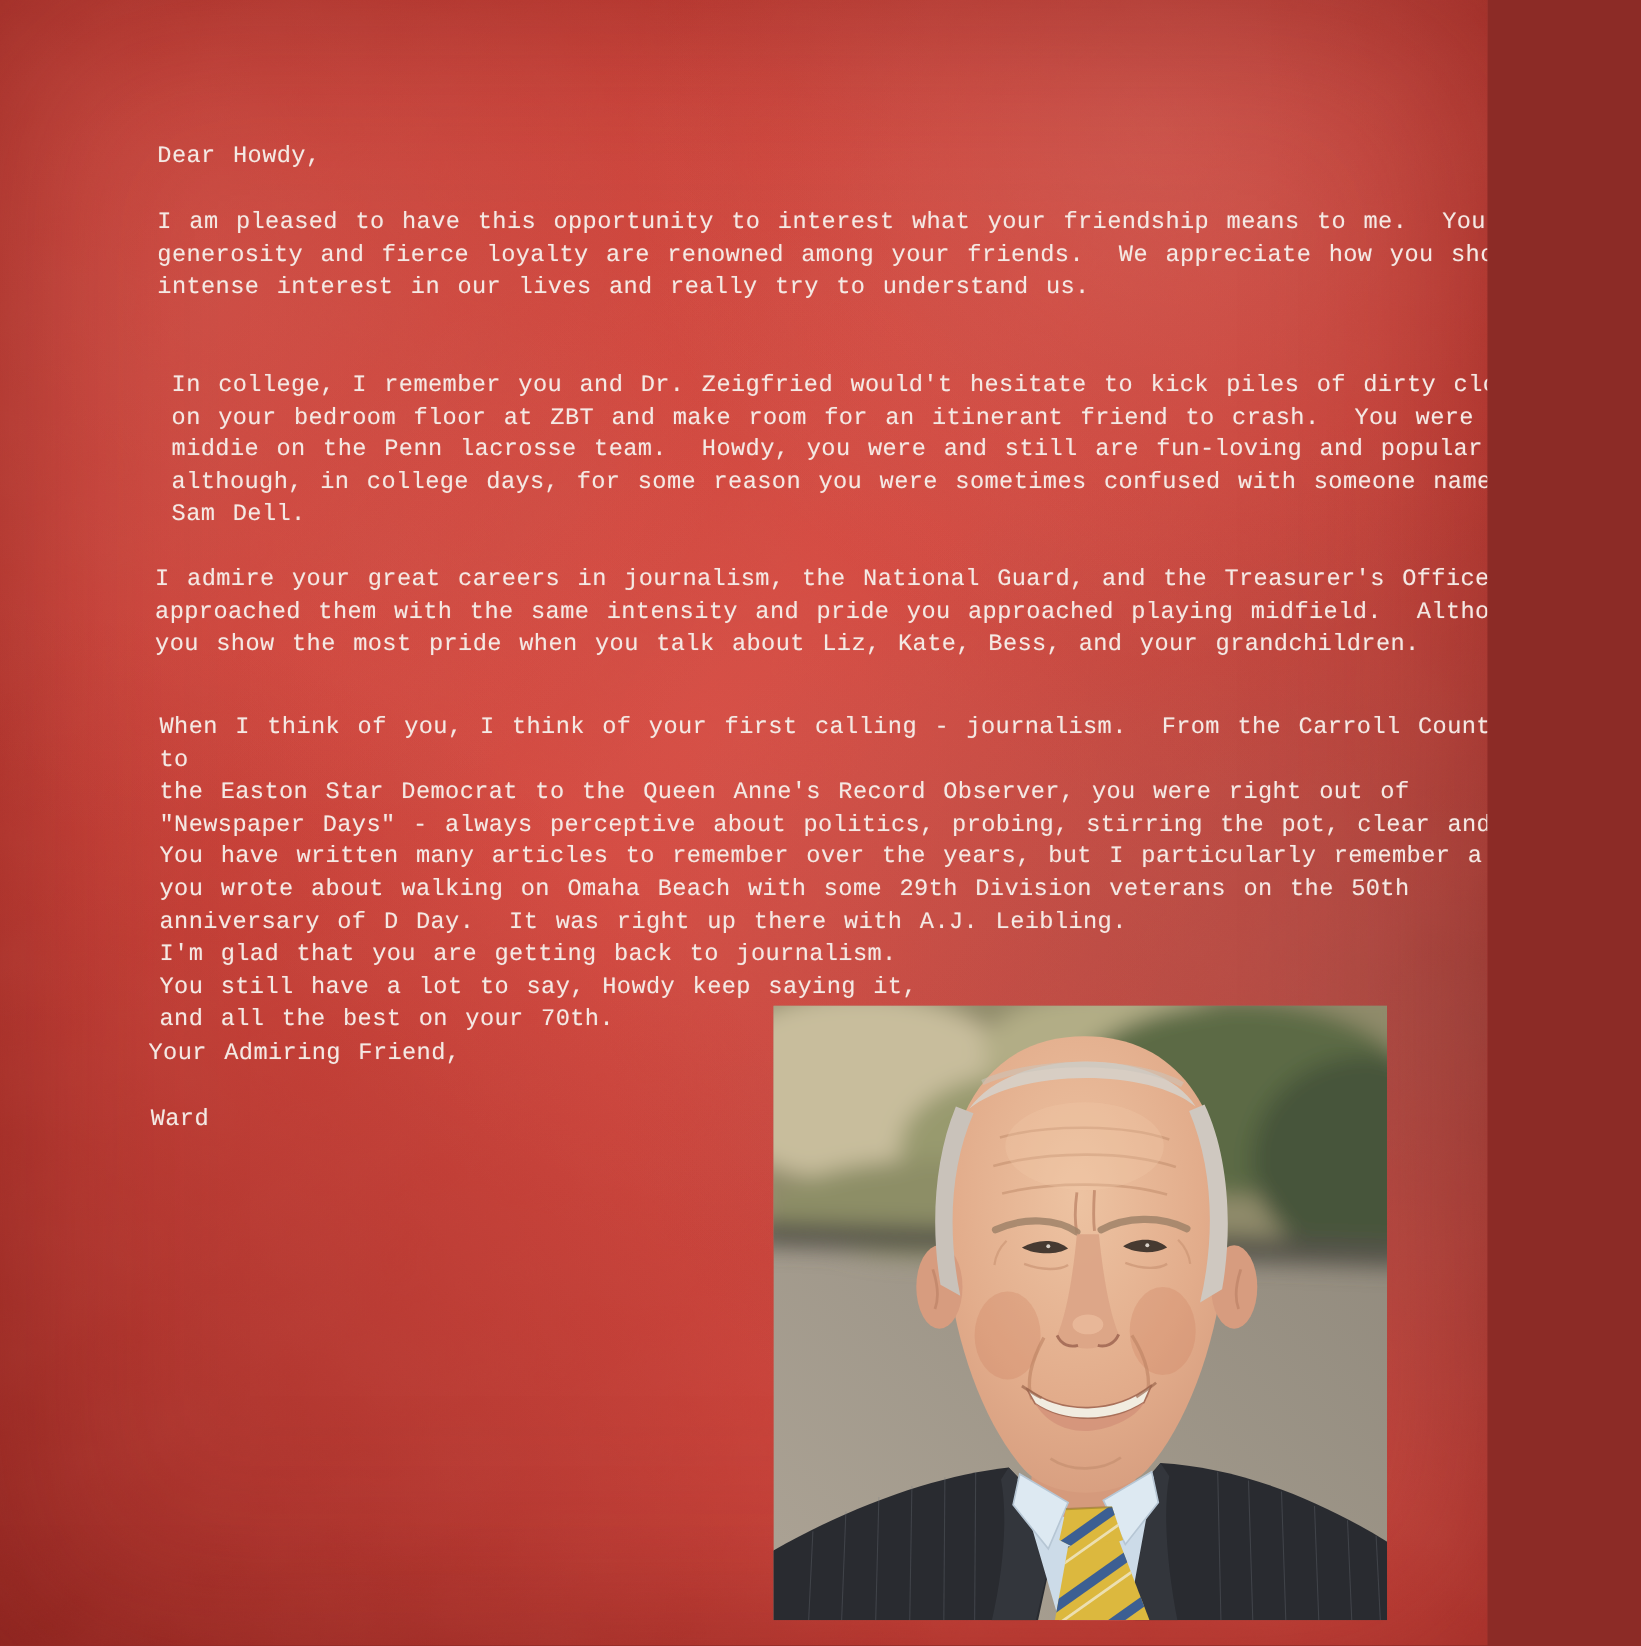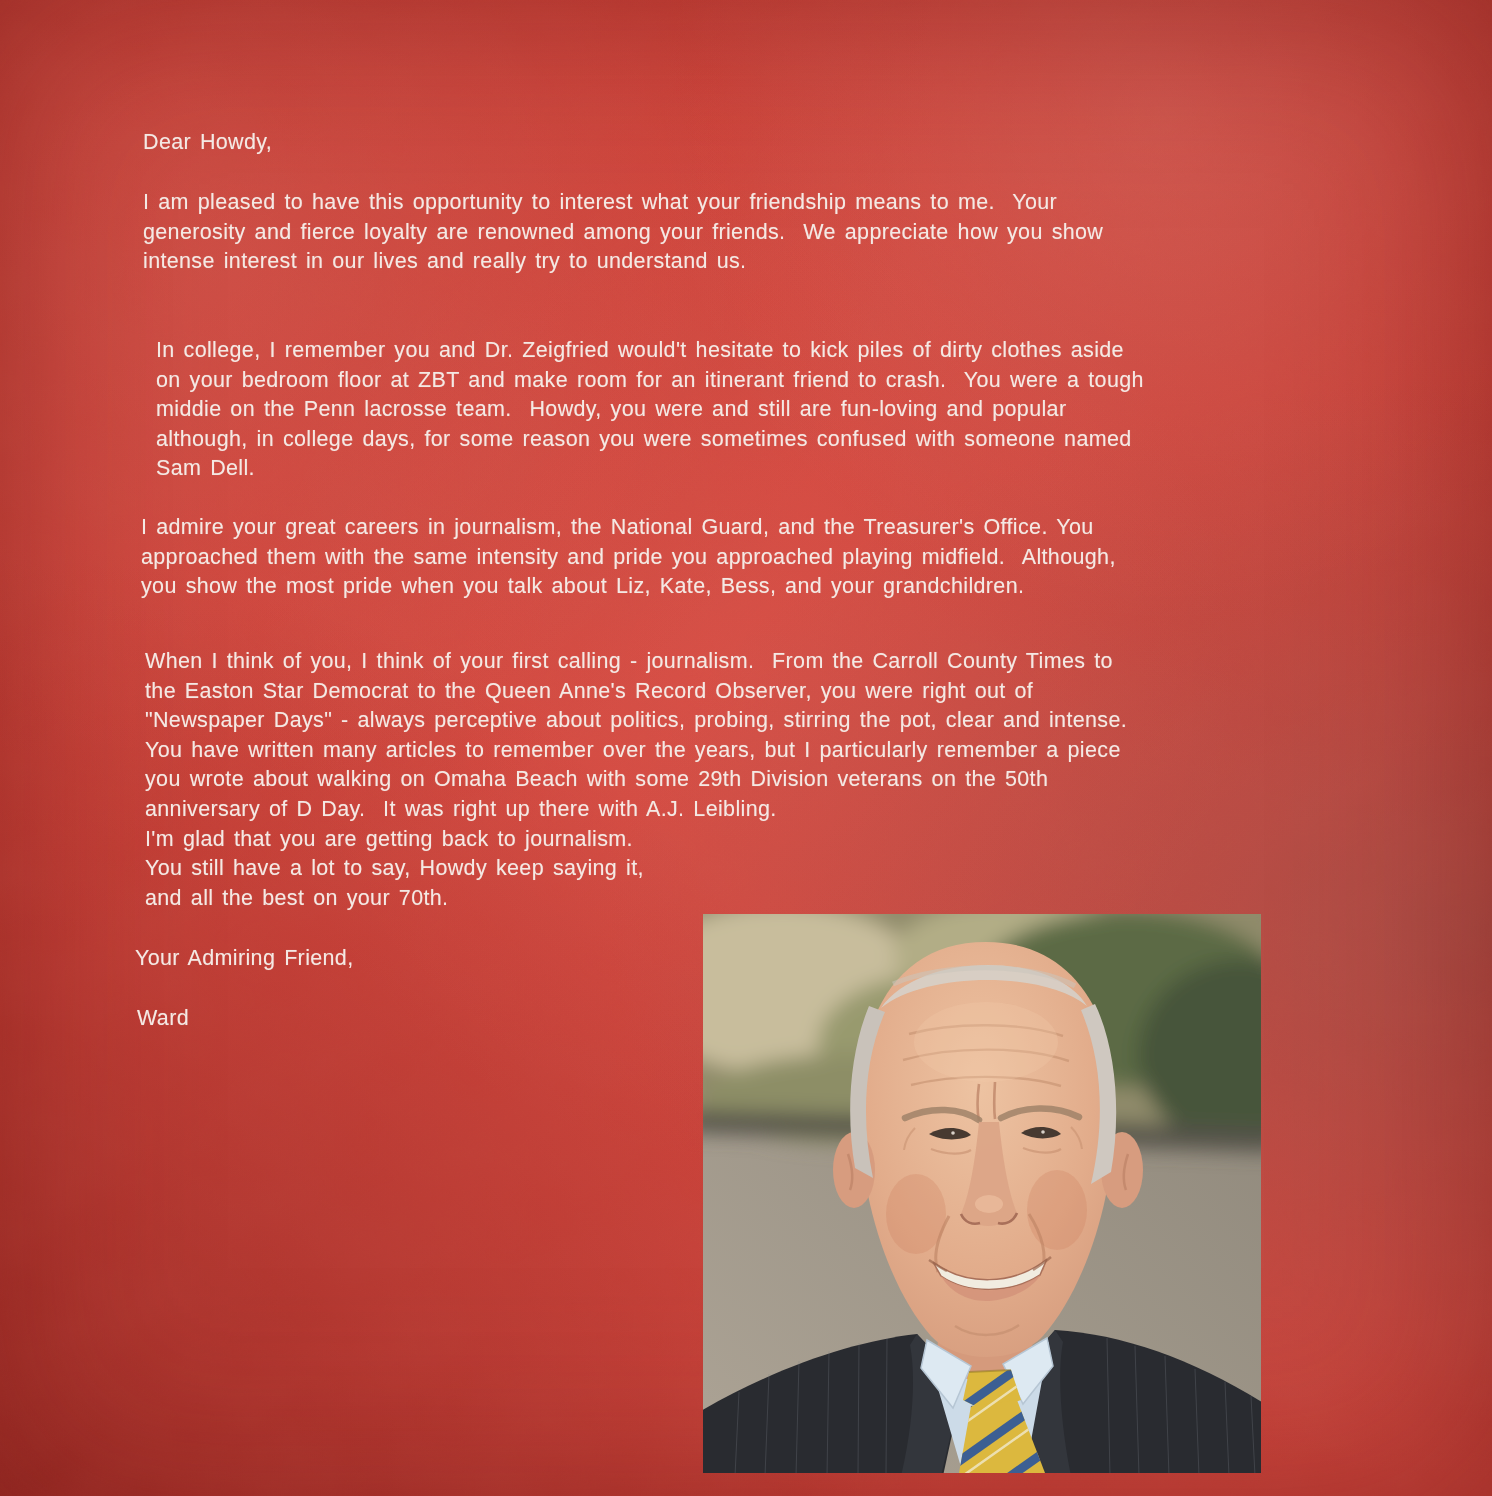--- a/index.html
+++ b/index.html
@@ -1,31 +1,31 @@
 <!DOCTYPE html>
 <html><head>
 <meta charset="utf-8">
 <title>Letter</title>
 <style>
   html,body{margin:0;padding:0;background:#8c2b26;}
   .page{
     position:relative;
-    width:1492px;height:1496px;
+    width:1352px;height:1496px;
     overflow:hidden;
     background:
       radial-gradient(circle at 78% 8%, rgba(255,215,205,0.16), transparent 28%),
       radial-gradient(circle at 14% 18%, rgba(255,200,190,0.10), transparent 30%),
       radial-gradient(circle at 50% 45%, rgba(255,190,180,0.08), transparent 45%),
       radial-gradient(ellipse at 100% 62%, rgba(110,95,90,0.38), transparent 42%),
       radial-gradient(ellipse at 0% 100%, rgba(92,12,10,0.45), transparent 45%),
       radial-gradient(ellipse at 100% 0%, rgba(140,30,25,0.28), transparent 40%),
       radial-gradient(ellipse at 0% 0%, rgba(150,35,30,0.30), transparent 45%),
       linear-gradient(135deg,#d8493f 0%, #d5473e 55%, #cc443c 100%);
     box-shadow: inset 0 0 190px rgba(110,18,14,0.55);
-    font-family:Liberation Sans, sans-serif;
+    font-family:Liberation Mono, monospace;
   }
   .grain{position:absolute;inset:0;width:100%;height:100%;opacity:.5;pointer-events:none;}
   .letter-block{
     position:absolute;
     color:#f4e9e4;
     font-size:21.5px;
     line-height:29.6px;
     letter-spacing:0.35px;
     word-spacing:2.6px;
     white-space:pre-wrap;

